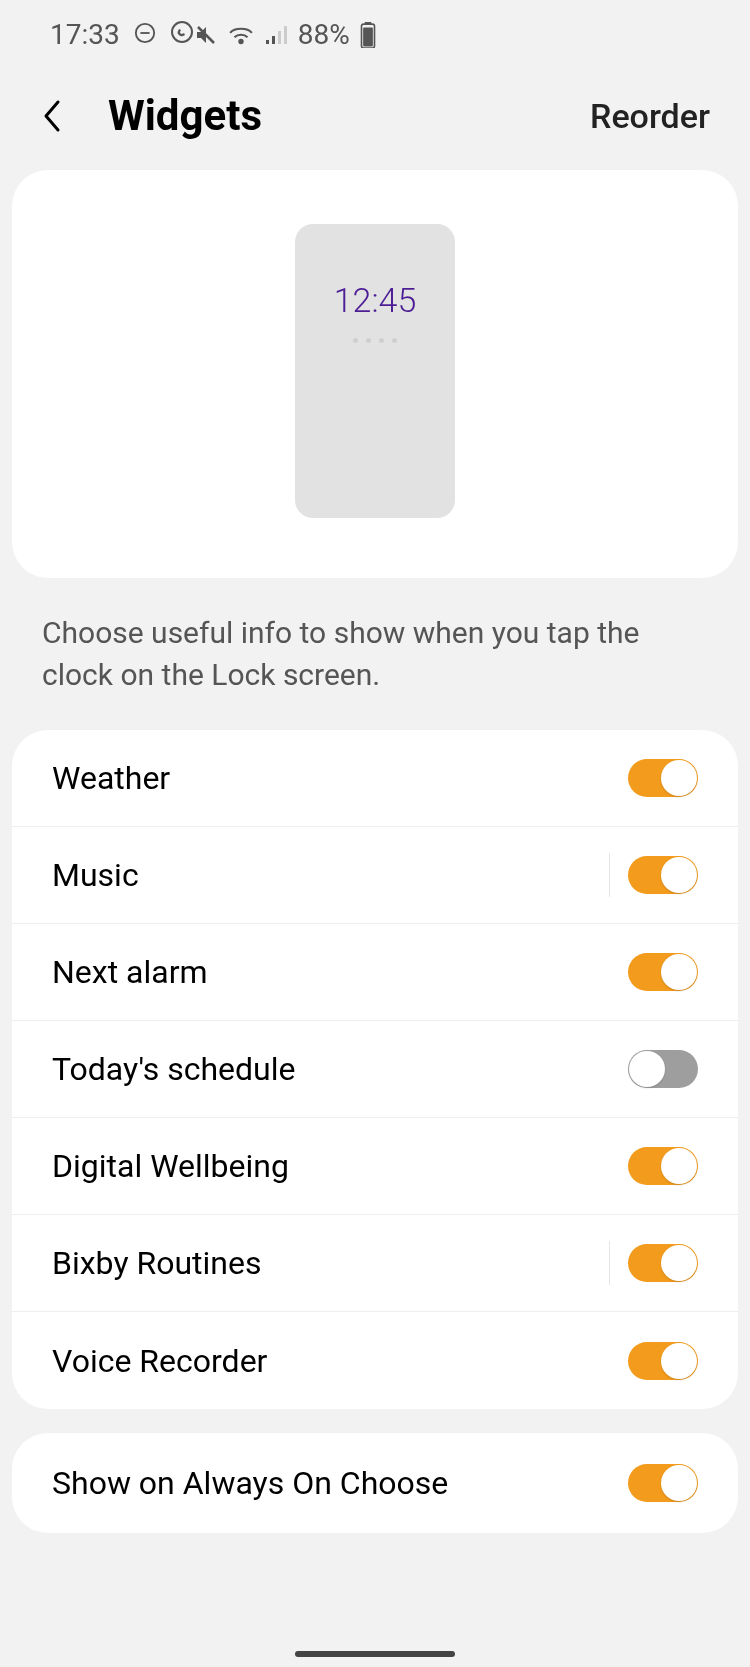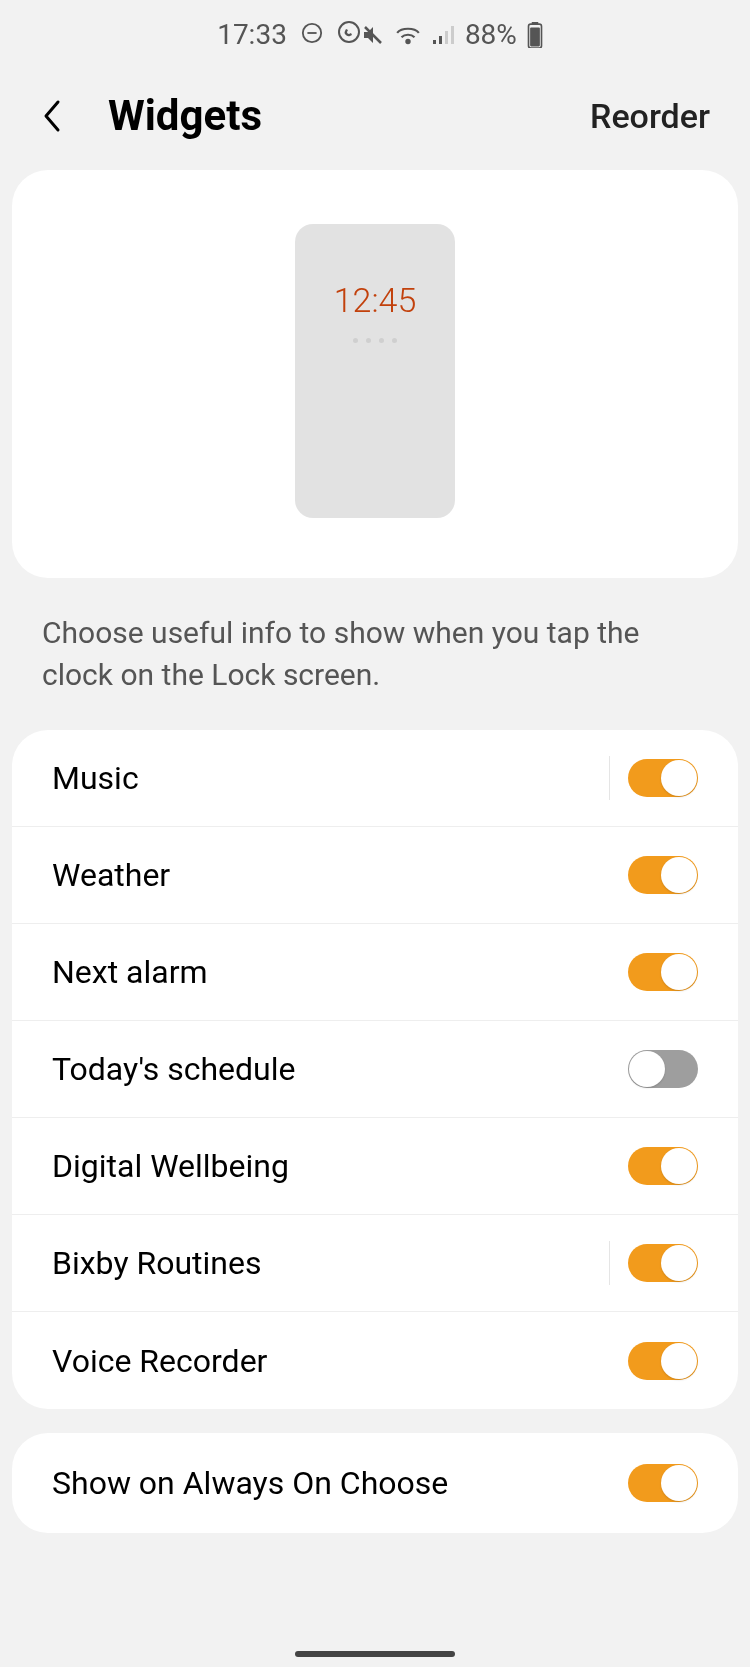--- a/index.html
+++ b/index.html
@@ -9,21 +9,21 @@
       background: #f2f2f2;
       font-family: -apple-system, BlinkMacSystemFont, 'Segoe UI', Roboto, sans-serif;
       color: #000;
       position: relative;
       overflow: hidden;
     }
 
     
     .status-bar {
       display: flex;
-      justify-content: center;
+      justify-content: flex-start;
       align-items: center;
       padding: 18px 40px 10px 50px;
       font-size: 28px;
       color: #555;
     }
     .status-left { display: flex; align-items: center; gap: 14px; }
     .status-right { display: flex; align-items: center; gap: 10px; }
     .status-right svg { display: block; }
 
     
@@ -63,21 +63,21 @@
       height: 294px;
       background: #e2e2e2;
       border-radius: 18px;
       display: flex;
       flex-direction: column;
       align-items: center;
       padding-top: 56px;
     }
     .mock-time {
       font-size: 34px;
-      color: #c2410c;
+      color: #4c1d95;
       font-weight: 300;
     }
     .mock-dots {
       display: flex;
       gap: 8px;
       margin-top: 18px;
     }
     .mock-dots span {
       width: 5px; height: 5px; border-radius: 50%; background: #cfcfcf;
     }
@@ -225,33 +225,33 @@
         <span></span>
         <span></span>
     </div>
   </div>
 </div>
 
 <div class="description">Choose useful info to show when you tap the clock on the Lock screen.</div>
 
 <div class="list-card">
   <div class="list-item">
+    <span class="item-label">Weather</span>
+    <div class="toggle on">
+        <div class="knob"></div>
+      </div>
+  </div>
+  <div class="list-item">
     <span class="item-label">Music</span>
     <span class="divider-v"></span>
     <div class="toggle on">
         <div class="knob"></div>
       </div>
   </div>
   <div class="list-item">
-    <span class="item-label">Weather</span>
-    <div class="toggle on">
-        <div class="knob"></div>
-      </div>
-  </div>
-  <div class="list-item">
     <span class="item-label">Next alarm</span>
     <div class="toggle on">
         <div class="knob"></div>
       </div>
   </div>
   <div class="list-item">
     <span class="item-label">Today's schedule</span>
     <div class="toggle off">
         <div class="knob"></div>
       </div>

